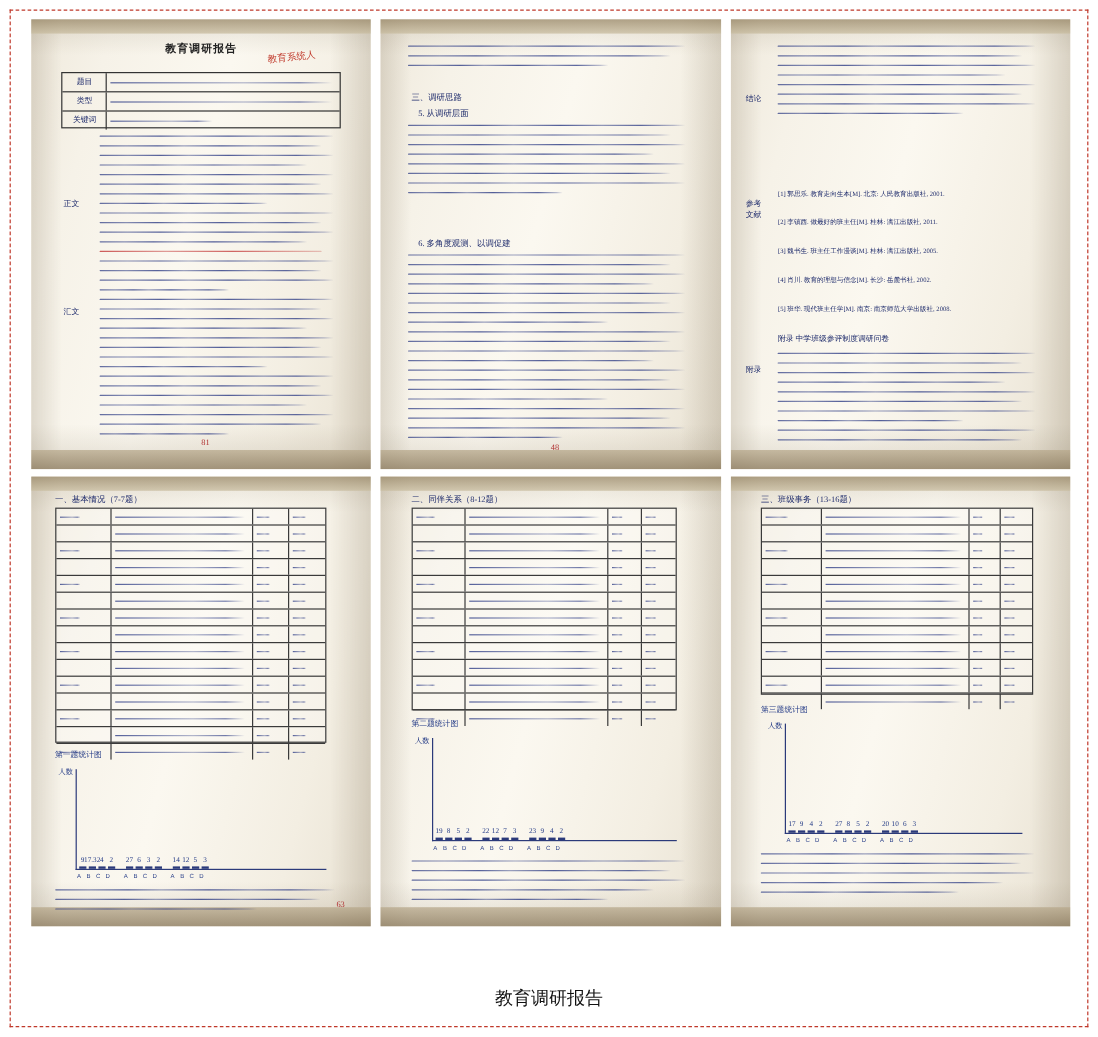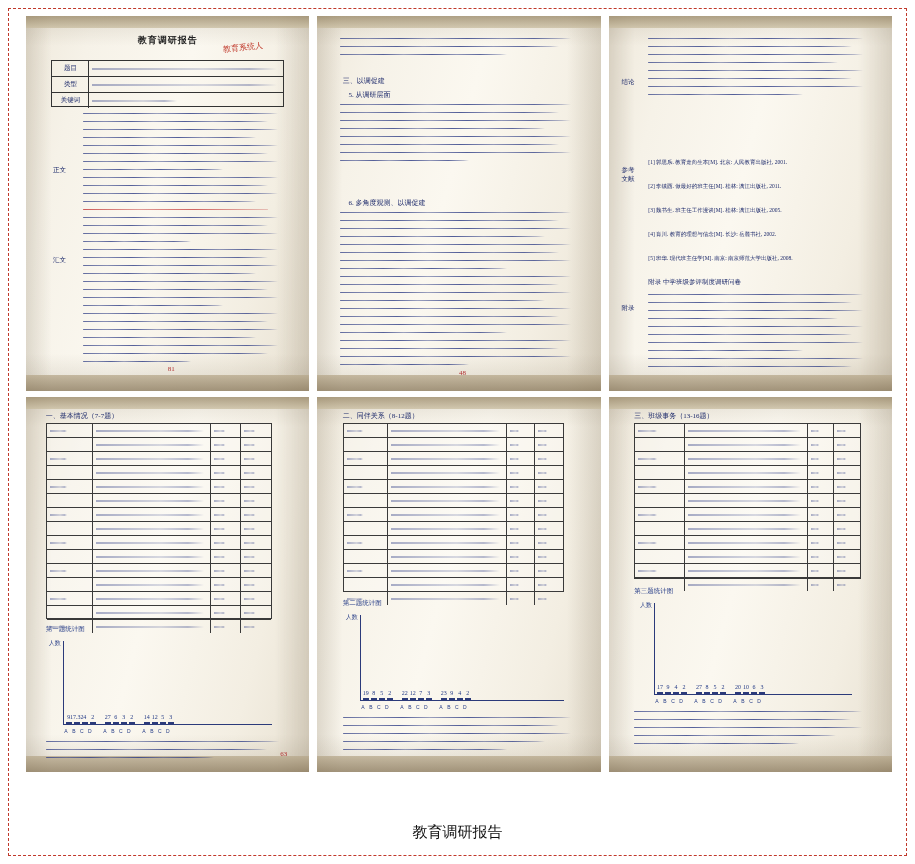--- a/index.html
+++ b/index.html
@@ -281,21 +281,21 @@
     <div class="photo">
       <div class="paper"></div>
       <div class="desk top"></div>
       <div class="desk"></div>
 
       <div class="lines" style="left:8%;right:8%;top:22px;">
         <div class="ln s1"></div>
           <div class="ln s2"></div>
           <div class="ln s4"></div>
       </div>
-      <div class="ink" style="left:9%;top:60px;font-size:7px;">三、以调促建</div>
+      <div class="ink" style="left:9%;top:60px;font-size:7px;">三、调研思路</div>
       <div class="ink" style="left:11%;top:74px;font-size:7px;">5. 从调研层面</div>
       <div class="lines" style="left:8%;right:8%;top:88px;">
         <div class="ln s1"></div>
           <div class="ln s2"></div>
           <div class="ln s1"></div>
         <div class="ln s3"></div>
           <div class="ln s1"></div>
           <div class="ln s2"></div>
         <div class="ln s1"></div>
           <div class="ln s5"></div>

